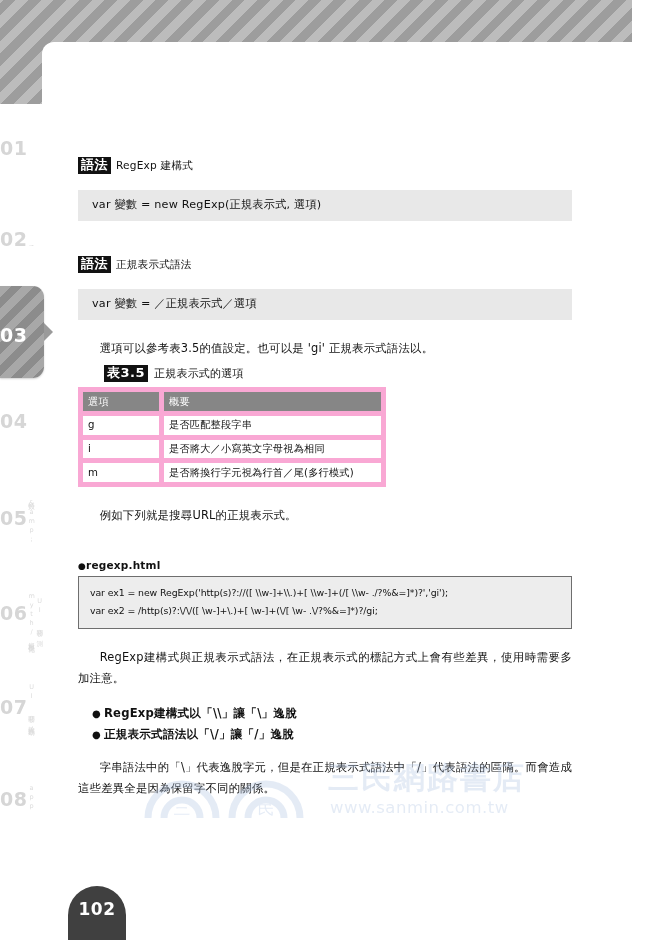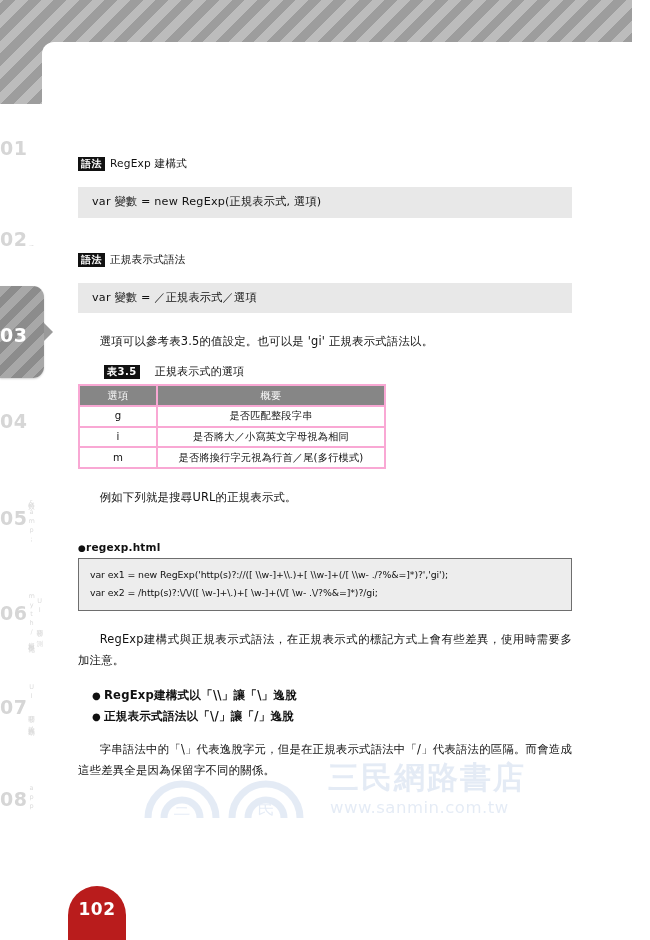--- a/index.html
+++ b/index.html
@@ -118,21 +118,21 @@
     display: flex;
     align-items: center;
     gap: 5px;
     margin-top: 17px;
     margin-bottom: 5px;
   }
   .badge-dark {
     display: inline-block;
     background: #111111;
     color: #ffffff;
-    font-size: 10px;
+    font-size: 13px;
     font-weight: bold;
     padding: 1px 3px 2px 3px;
     line-height: 1.1;
     letter-spacing: 0.5px;
   }
   .syntax-head-title {
     font-size: 10.6px;
     color: #111;
     letter-spacing: 0.2px;
   }
@@ -143,41 +143,41 @@
     line-height: 1.3;
     color: #111;
     letter-spacing: 0.2px;
     margin-top: 16px;
   }
 
   
   .table-caption {
     display: flex;
     align-items: center;
-    gap: 15px;
-    margin-top: 12px;
+    gap: 6px;
+    margin-top: 6px;
     margin-bottom: 5px;
     padding-left: 26px;
   }
   .table-caption-title {
     font-size: 11px;
     color: #111;
     letter-spacing: 0.2px;
   }
   table.opt-table {
     border-collapse: collapse;
     width: 308px;
     table-layout: fixed;
   }
   table.opt-table th,
   table.opt-table td {
-    border: 2px solid #f9a8d4;
+    border: 5px solid #f9a8d4;
     font-size: 10.2px;
     padding: 2.5px 5px;
-    text-align: center;
+    text-align: left;
     letter-spacing: 0.2px;
     line-height: 1.35;
   }
   table.opt-table thead th {
     background: #868686;
     color: #ffffff;
     font-weight: normal;
   }
   table.opt-table td.opt-col { width: 66px; }
   table.opt-table th.opt-col { width: 66px; }
@@ -254,21 +254,21 @@
     position: absolute;
     left: 0; top: 2px;
     width: 180px; height: 56px;
   }
 
   
   #page-tab {
     position: absolute;
     left: 68px; bottom: 0;
     width: 58px; height: 54px;
-    background: #b91c1c;
+    background: #404040;
     border-top-left-radius: 29px;
     border-top-right-radius: 29px;
     display: flex;
     align-items: flex-start;
     justify-content: center;
     padding-top: 13px;
     box-sizing: border-box;
   }
   #page-tab span {
     color: #ffffff;

